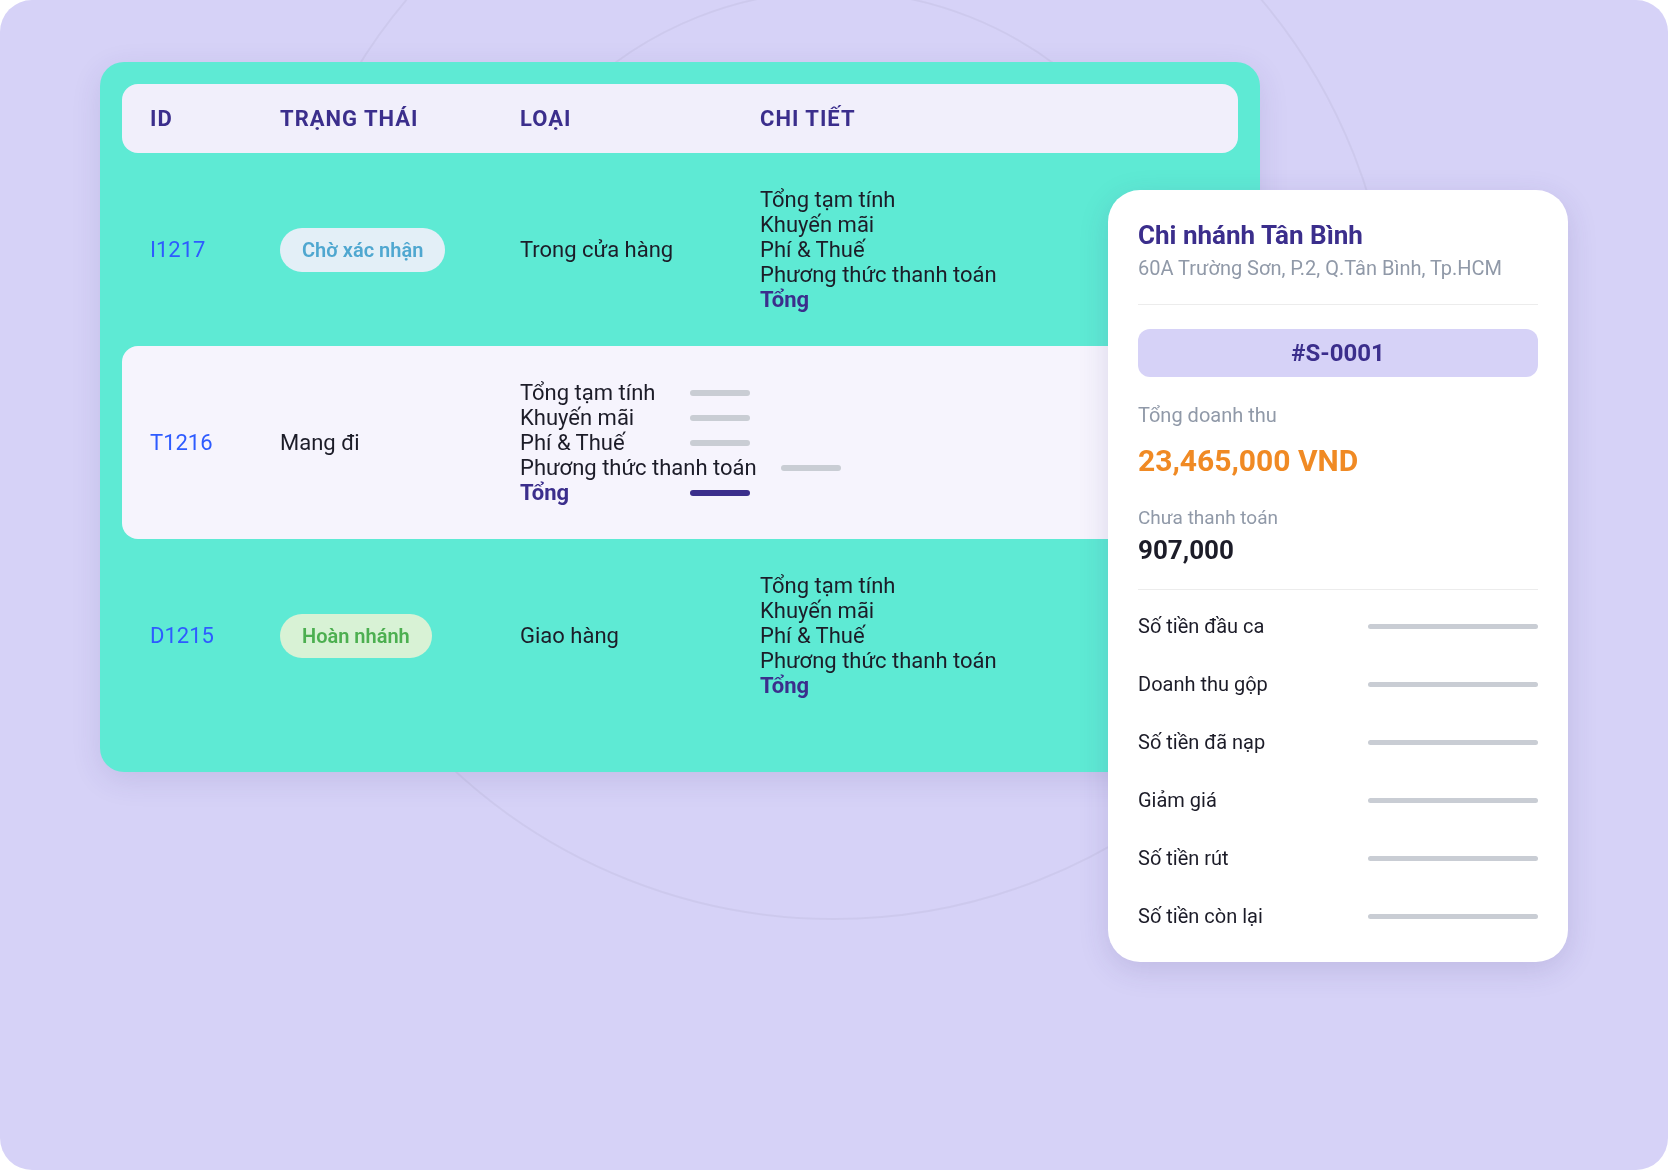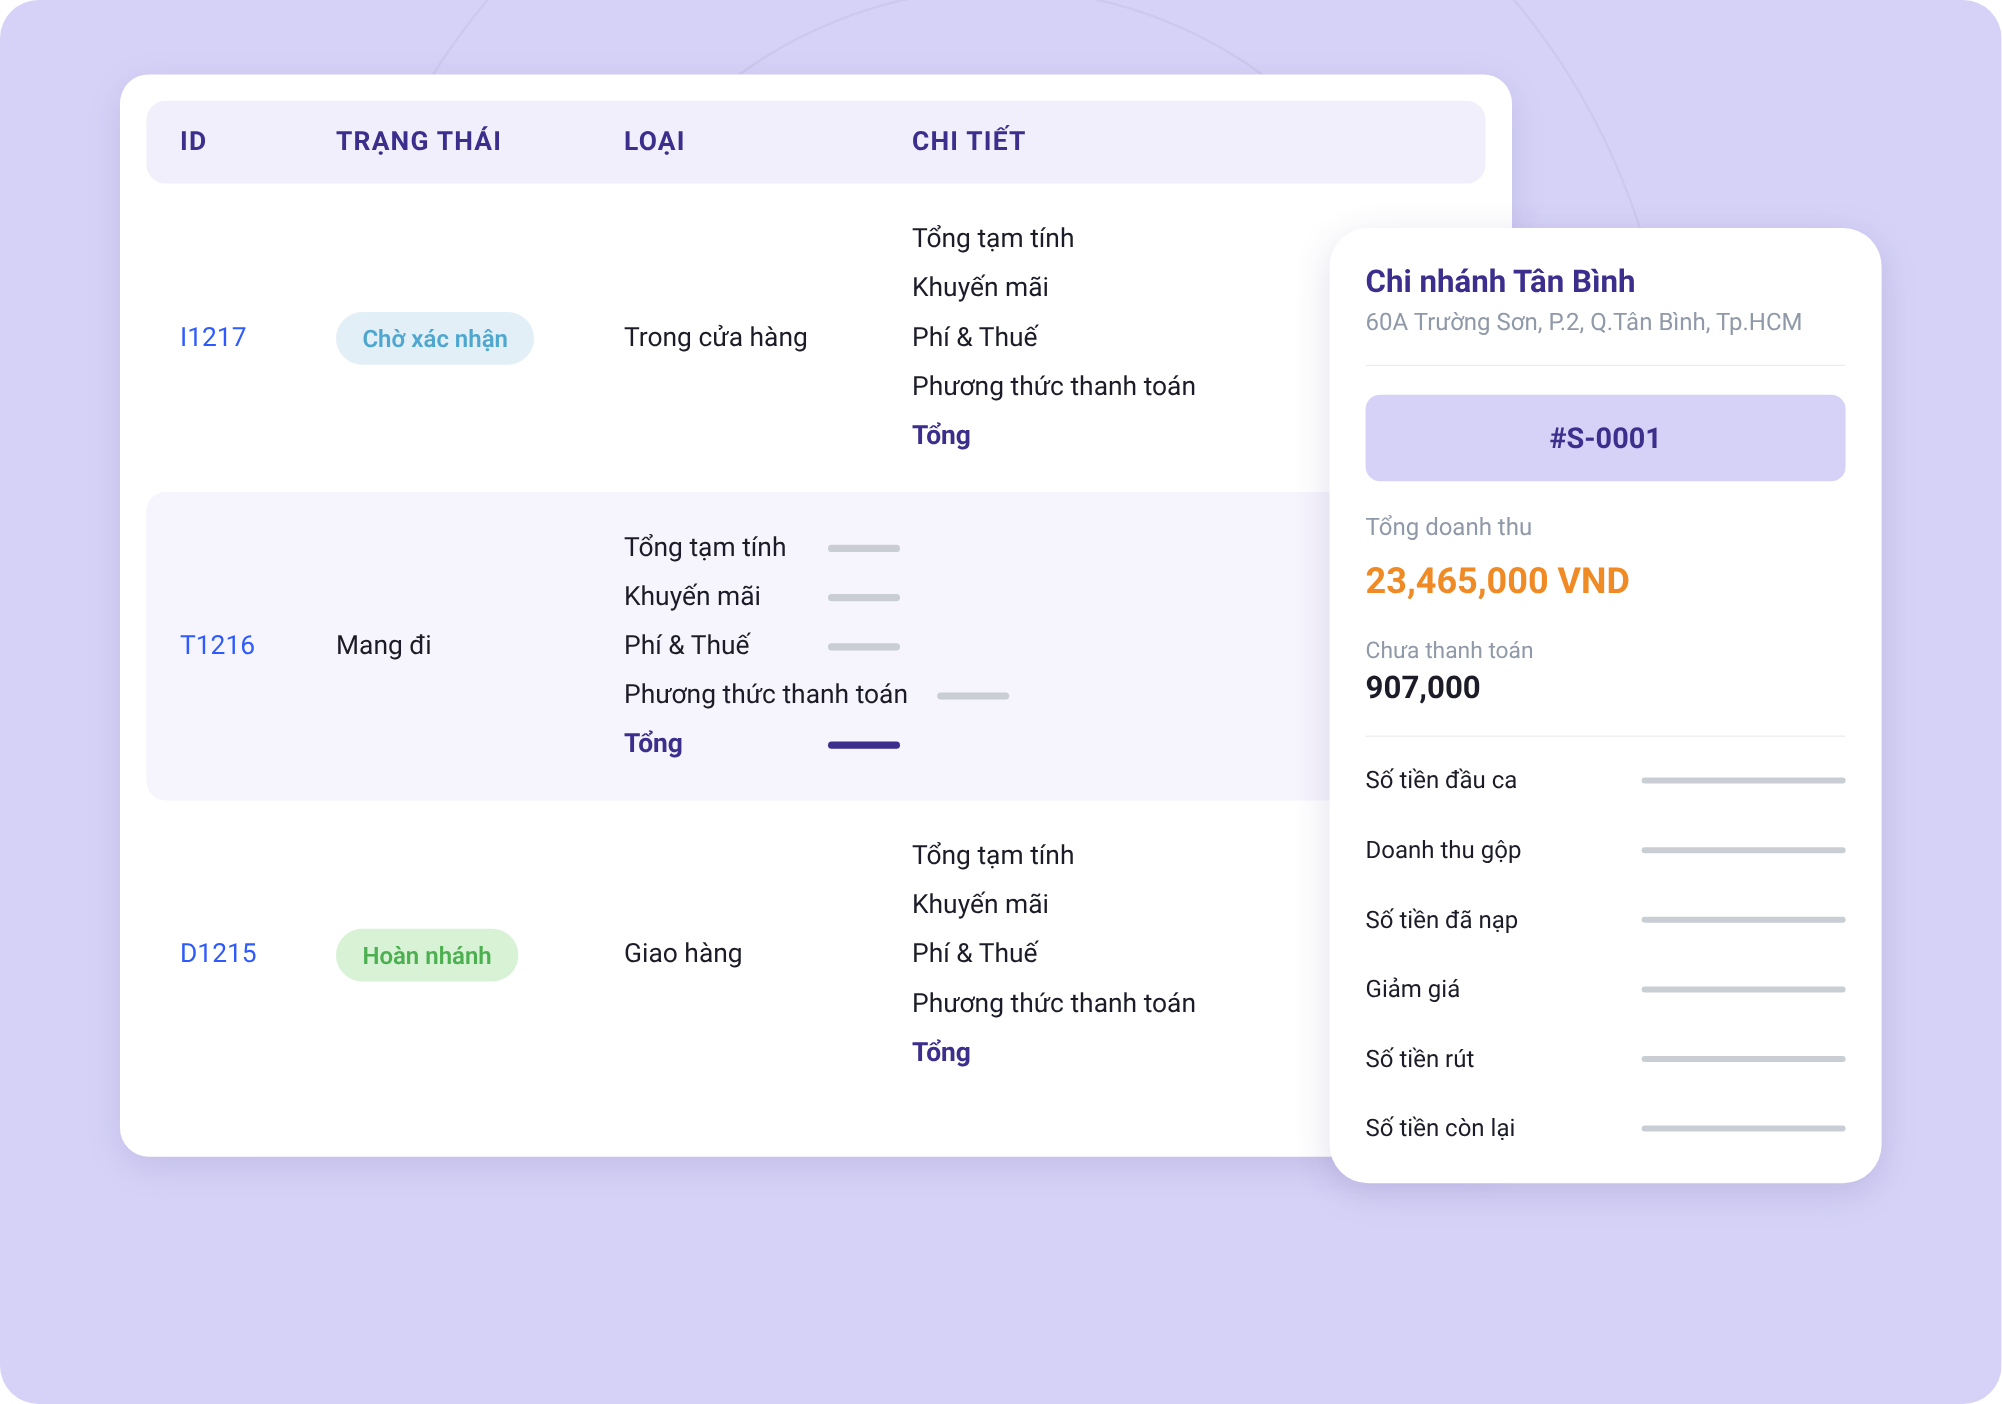--- a/index.html
+++ b/index.html
@@ -26,21 +26,21 @@
   }
   .bg-circle.c1 { width: 1120px; height: 1120px; left: 274px; top: -200px; }
   .bg-circle.c2 { width: 740px; height: 740px; left: 464px; top: -10px; }
 
   
   .main-card {
     position: absolute;
     left: 100px;
     top: 62px;
     width: 1160px;
-    background: #ffffff;
+    background: #5eead4;
     border-radius: 24px;
     box-shadow: 0 8px 30px rgba(60,50,120,0.12);
     padding: 22px 22px 40px 22px;
   }
   .header-row {
     display: grid;
     grid-template-columns: 120px 230px 230px 1fr;
     align-items: center;
     background: #F1EFFB;
     border-radius: 16px;
@@ -68,21 +68,21 @@
     font-size: 20px;
     font-weight: 600;
     padding: 10px 22px;
     border-radius: 999px;
     white-space: nowrap;
   }
   .status-blue   { background: #E3EFF7; color: #4FA7D0; }
   .status-orange { background: #FDE8CE; color: #E78A2E; }
   .status-green  { background: #D8F2D5; color: #4CAF50; }
   .type-cell { font-size: 22px; color: #1C1C28; }
-  .detail-cell { display: flex; flex-direction: column; gap: 16px; }
+  .detail-cell { display: flex; flex-direction: column; }
   .detail-line {
     display: flex;
     align-items: center;
     justify-content: space-between;
     gap: 24px;
   }
   .detail-line .lbl { font-size: 22px; color: #1C1C28; white-space: nowrap; }
   .detail-line .lbl.total { font-weight: 700; color: #3B2E8C; }
   .detail-line .bar {
     flex: 0 0 60px;
@@ -106,21 +106,21 @@
   .branch-name { font-size: 26px; font-weight: 700; color: #3B2E8C; }
   .branch-addr { font-size: 20px; color: #9099A8; margin-top: 6px; }
   .divider { height: 1px; background: #ECECEC; margin: 24px 0; }
   .session-badge {
     background: #D6D2F7;
     color: #3B2E8C;
     font-size: 24px;
     font-weight: 700;
     text-align: center;
     border-radius: 12px;
-    padding: 22px 0;
+    padding: 10px 0;
   }
   .rev-label { font-size: 20px; color: #9099A8; margin-top: 26px; }
   .rev-value { font-size: 30px; font-weight: 700; color: #F08A24; margin-top: 16px; }
   .two-col { display: grid; grid-template-columns: 1fr 1fr; gap: 20px; margin-top: 28px; }
   .two-col .small-label { font-size: 19px; color: #9099A8; }
   .two-col .small-value { font-size: 26px; font-weight: 700; color: #1C1C28; margin-top: 6px; }
   .stat-list { display: flex; flex-direction: column; gap: 34px; margin-top: 0; }
   .stat-line { display: flex; align-items: center; justify-content: space-between; gap: 20px; }
   .stat-line .slbl { font-size: 20px; color: #1C1C28; }
   .stat-line .sbar { flex: 0 0 170px; height: 5px; border-radius: 4px; background: #C9CDD4; }

